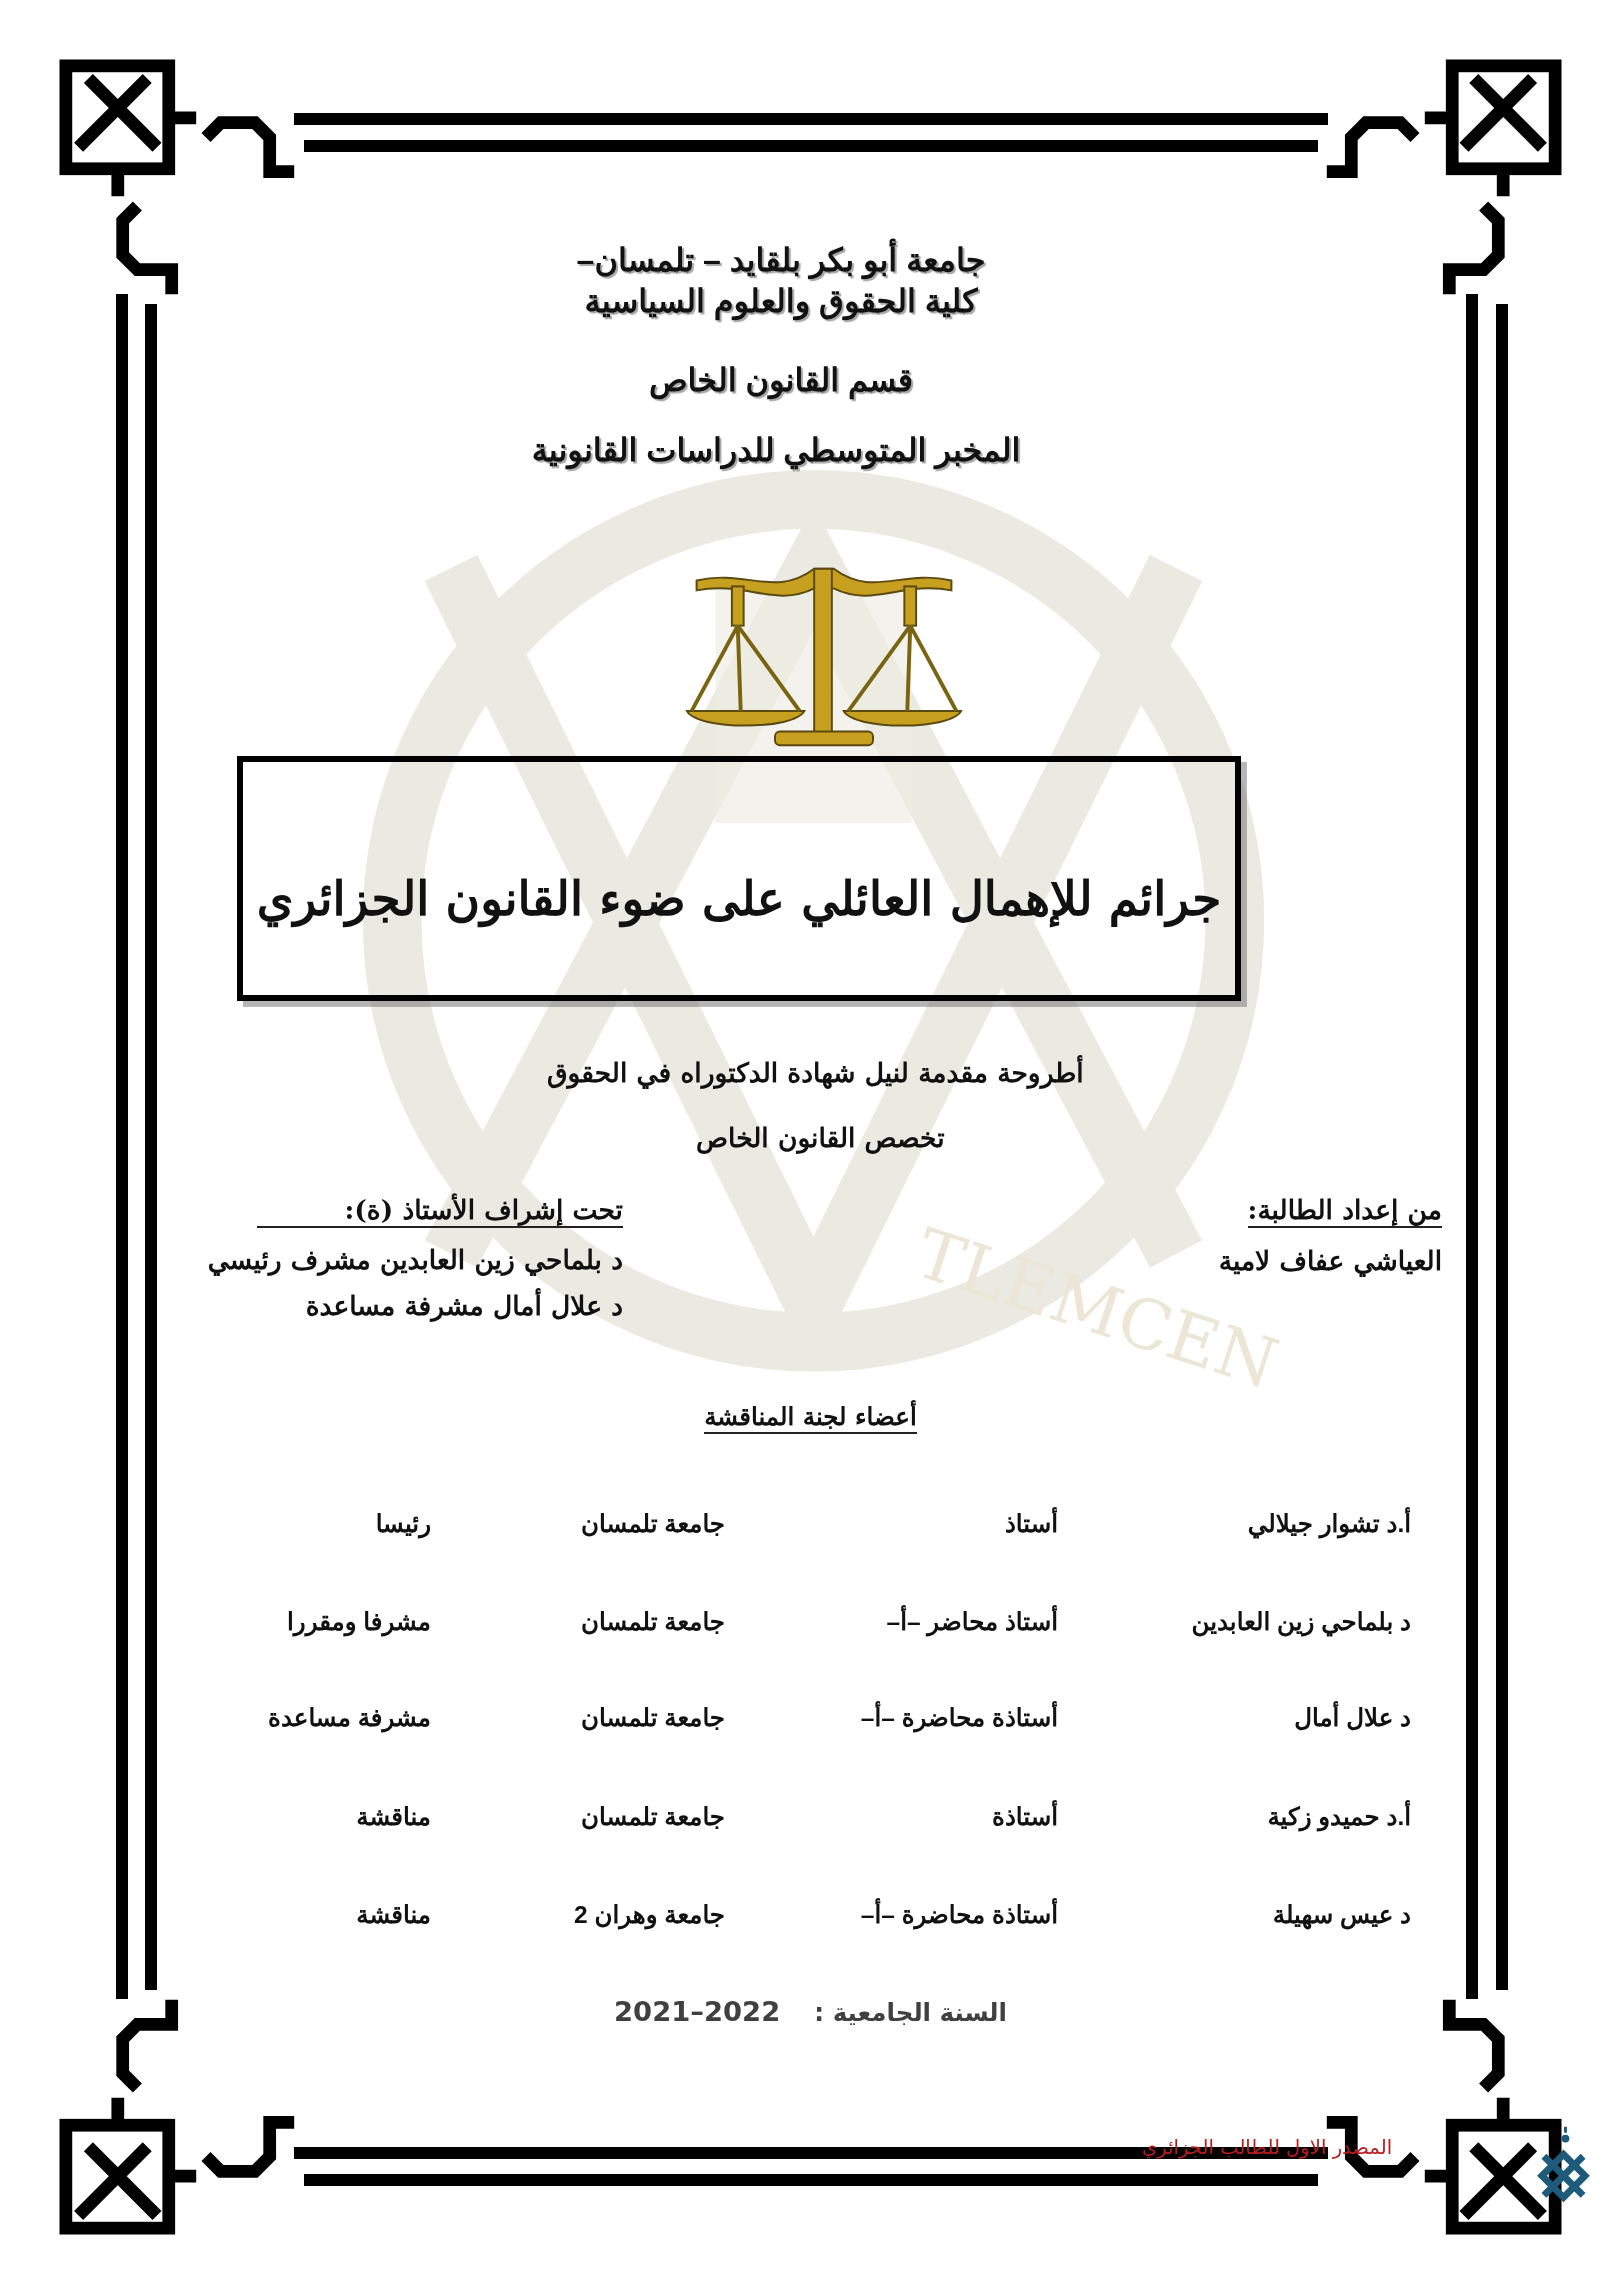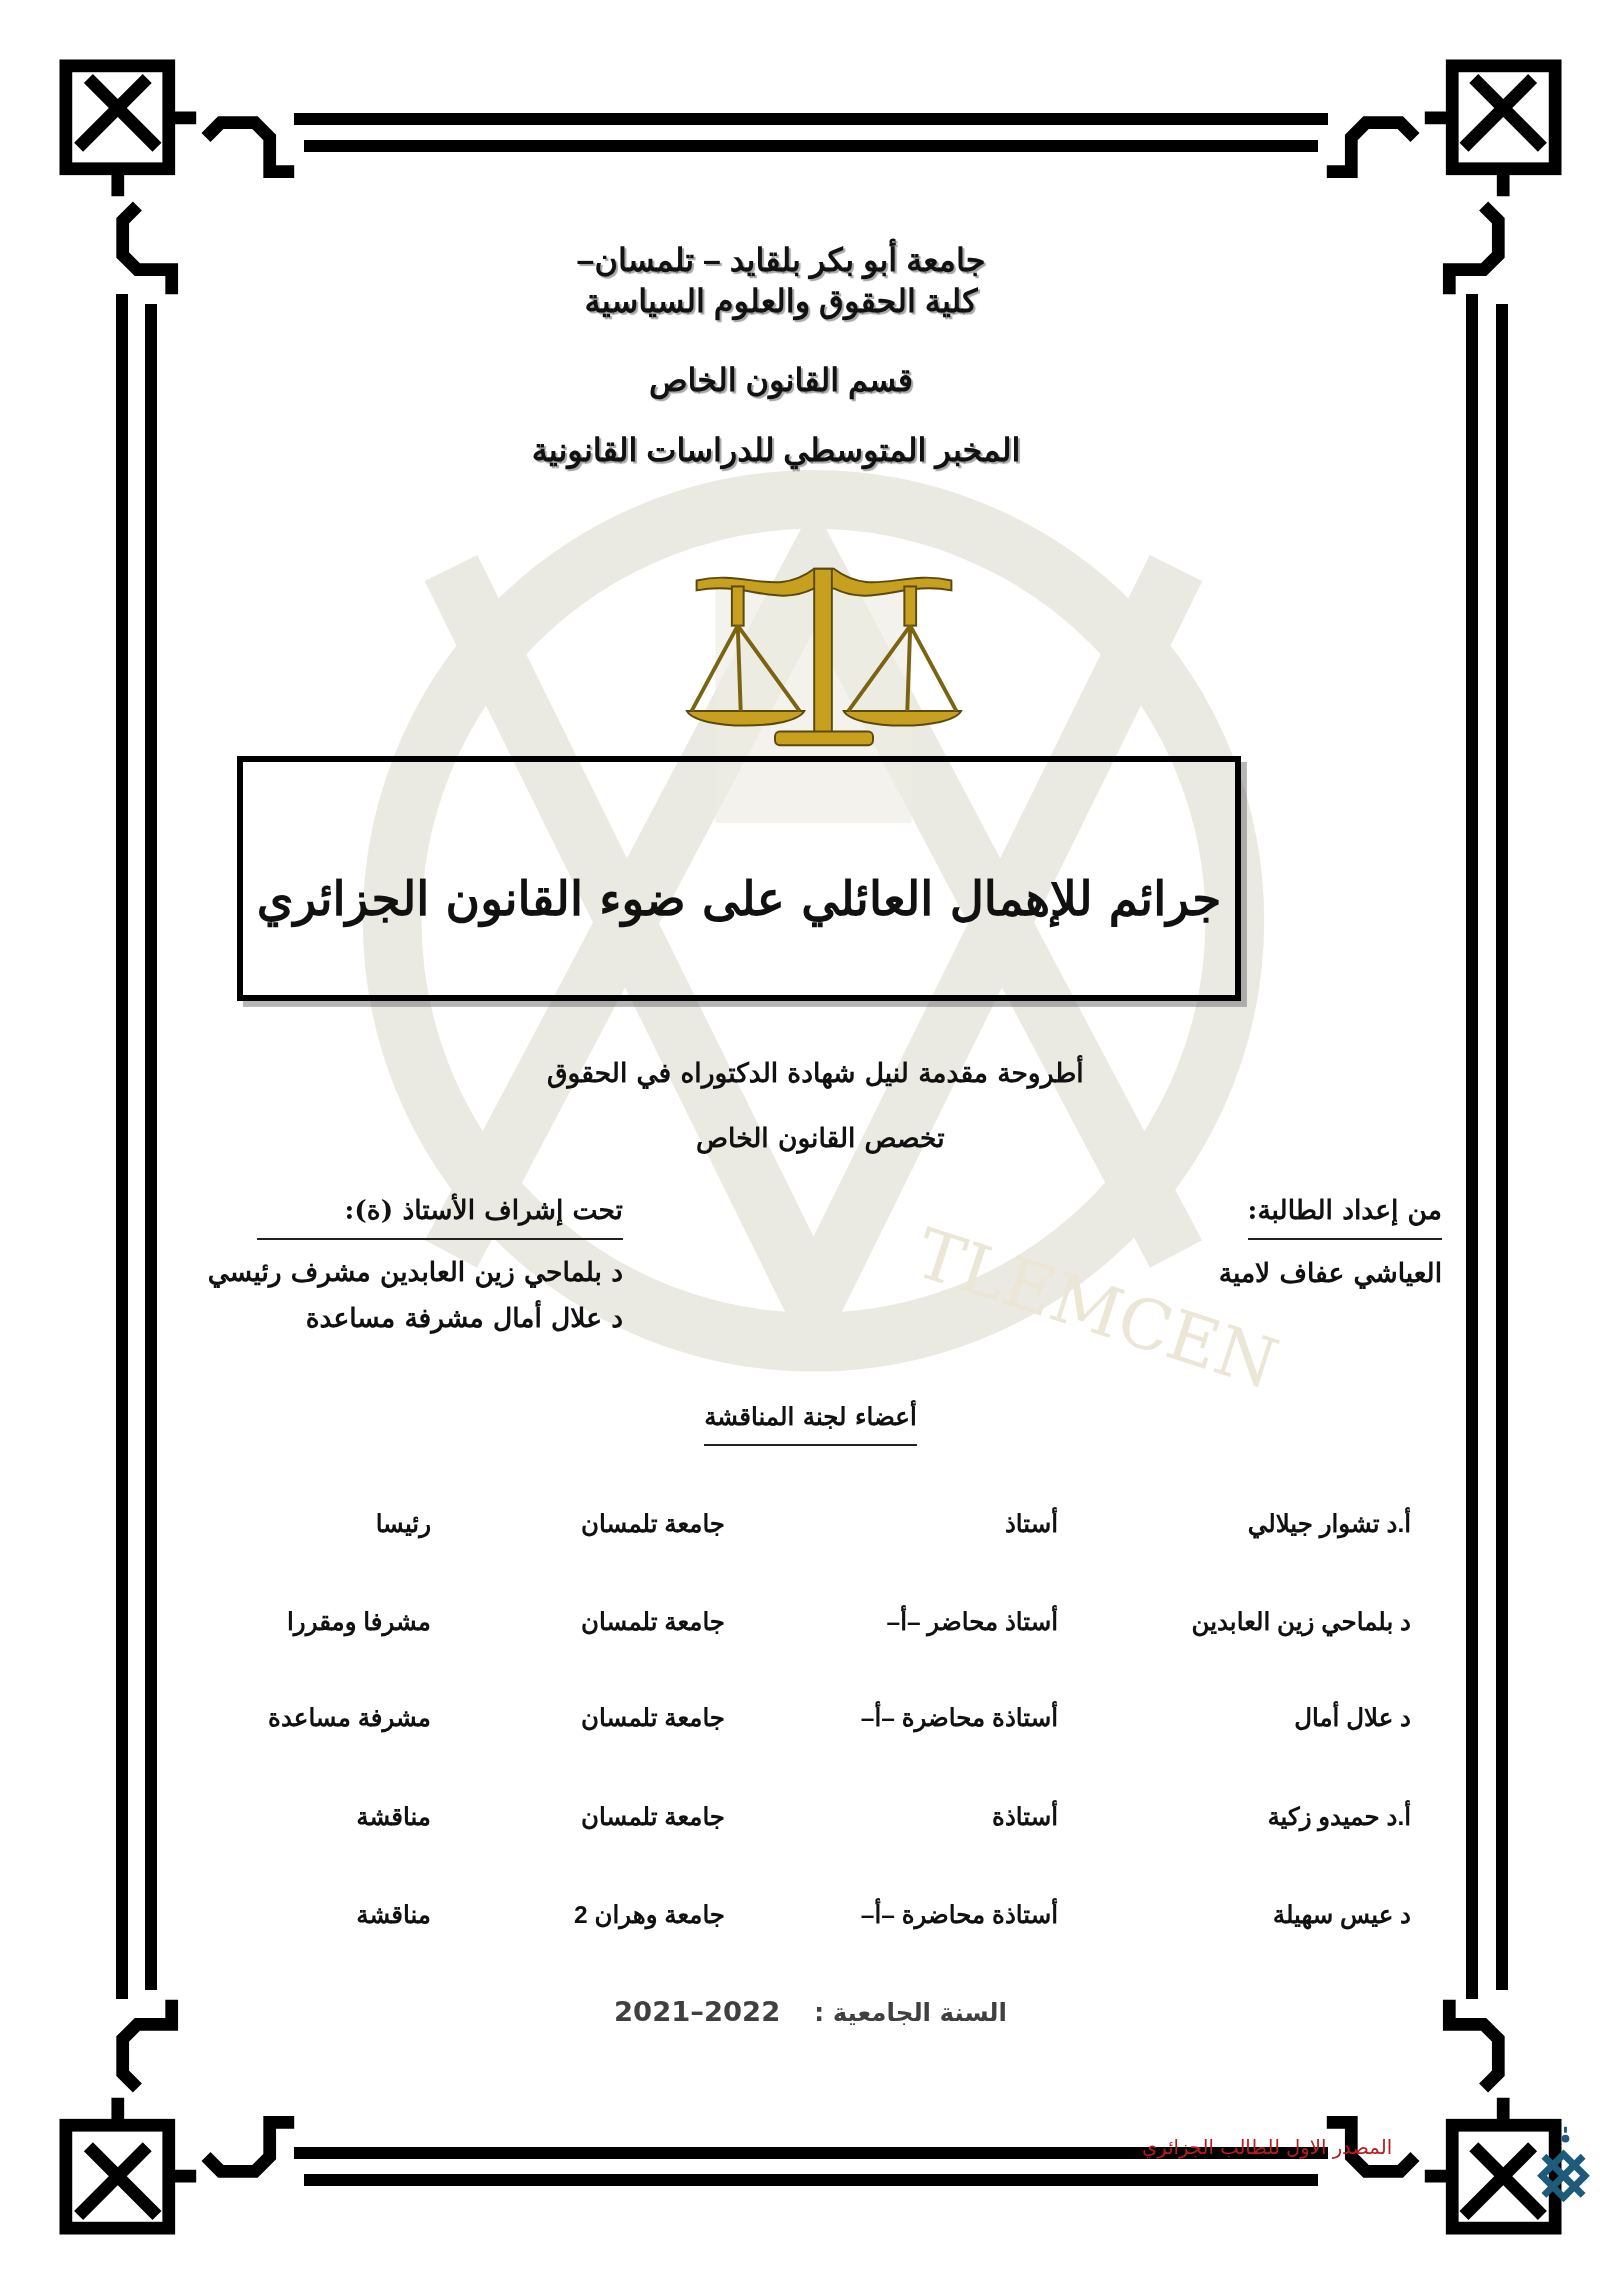--- a/index.html
+++ b/index.html
@@ -30,21 +30,21 @@
       border: 6.9px solid #000; box-sizing: border-box;
       box-shadow: 5.9px 5.9px 0 rgba(110,110,110,0.5);
       display: flex; align-items: center; justify-content: center;
     }
     .title-text {
       font-family: "DejaVu Serif", serif; font-weight: bold; font-size: 47px;
       direction: rtl; margin-top: 39px;
     }
     .serif-b { font-family: "DejaVu Serif", serif; font-weight: bold; font-size: 26.5px; }
     .rtl { direction: rtl; }
-    .ul { border-bottom: 2px solid #222; padding-bottom: 13px; }
+    .ul { border-bottom: 2px solid #222; padding-bottom: 1px; }
     .committee-row {
       position: absolute; left: 225px; width: 1186px; height: 39px;
       direction: rtl; font-family: "Liberation Sans", sans-serif; font-weight: bold; font-size: 24.5px;
     }
     .committee-row span { position: absolute; top: 0; white-space: nowrap; }
     .c-name { right: 0; }
     .c-rank { right: 353px; }
     .c-univ { right: 686px; }
     .c-role { right: 980px; }
     .footer-year {

